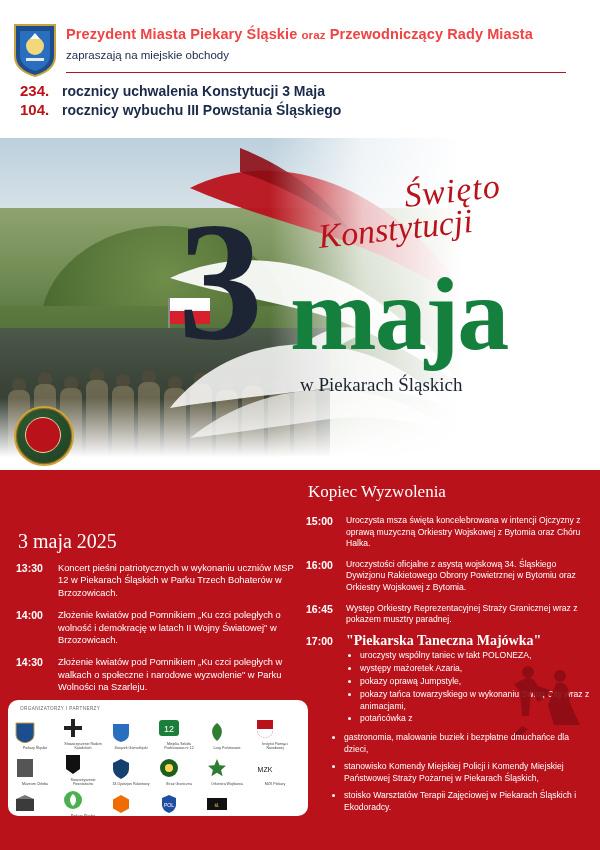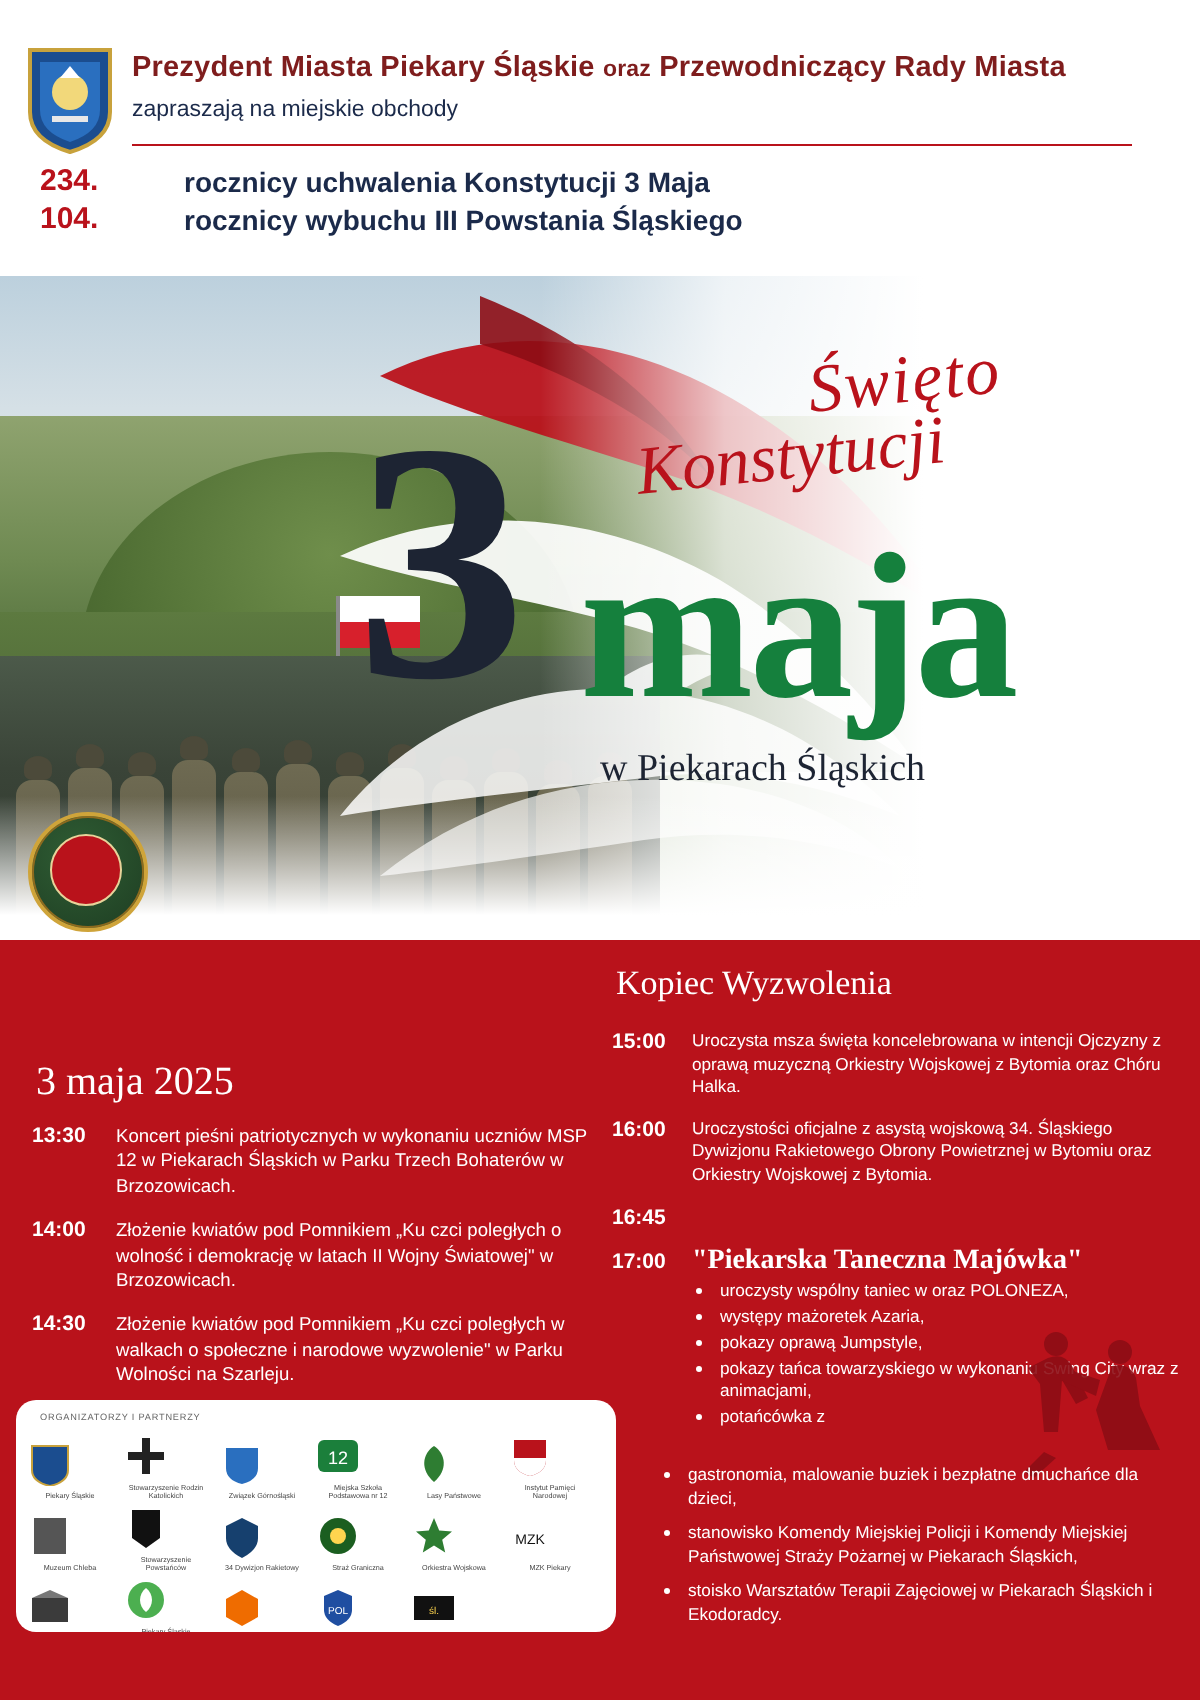--- a/index.html
+++ b/index.html
@@ -34,21 +34,21 @@
     left: 12px; top: 22px;
     width: 46px; height: 56px;
   }
   .crest svg { display:block; }
   .header-line1 {
     position: absolute;
     left: 66px; top: 26px;
     width: 520px;
     font-size: 14.5px;
     font-weight: bold;
-    color: #7f1d1d;
+    color: #ef4444;
     letter-spacing: .1px;
     white-space: nowrap;
   }
   .header-line1 .small {
     font-size: 11.5px;
     font-weight: bold;
   }
   .header-line2 {
     position: absolute;
     left: 66px; top: 49px;
@@ -65,21 +65,20 @@
   }
   .anniv {
     position: absolute;
     left: 20px; top: 82px;
     width: 560px;
   }
   .anniv-row {
     display: flex;
     align-items: flex-end;
     margin-bottom: 2px;
-    gap: 30px;
   }
   .anniv-num {
     width: 42px;
     color: #b9121b;
     font-weight: bold;
     font-size: 15px;
     text-align: left;
   }
   .anniv-txt {
     color: #1b2a4a;
@@ -552,27 +551,28 @@
     <div class="ev-r">
       <div class="ev-time">15:00</div>
       <div class="ev-desc">Uroczysta msza święta koncelebrowana w intencji Ojczyzny z oprawą muzyczną Orkiestry Wojskowej z Bytomia oraz Chóru Halka.</div>
     </div>
     <div class="ev-r">
       <div class="ev-time">16:00</div>
       <div class="ev-desc">Uroczystości oficjalne z asystą wojskową 34. Śląskiego Dywizjonu Rakietowego Obrony Powietrznej w Bytomiu oraz Orkiestry Wojskowej z Bytomia.</div>
     </div>
     <div class="ev-r">
       <div class="ev-time">16:45</div>
+      <div class="ev-desc">Występ Orkiestry Reprezentacyjnej Straży Granicznej wraz z pokazem musztry paradnej.</div>
     </div>
     <div class="ev-r">
       <div class="ev-time">17:00</div>
       <div class="ev-desc">
         <div class="majowka-title">"Piekarska Taneczna Majówka"</div>
         <ul class="bullets">
-          <li>uroczysty wspólny taniec w oraz POLONEZA,</li>
+          <li>uroczysty wspólny taniec w takt POLONEZA,</li>
           <li>występy mażoretek Azaria,</li>
           <li>pokazy oprawą Jumpstyle,</li>
           <li>pokazy tańca towarzyskiego w wykonaniu Swing City wraz z animacjami,</li>
           <li>potańcówka z</li>
         </ul>
       </div>
     </div>
   </div>
 
   <div class="dancers">

